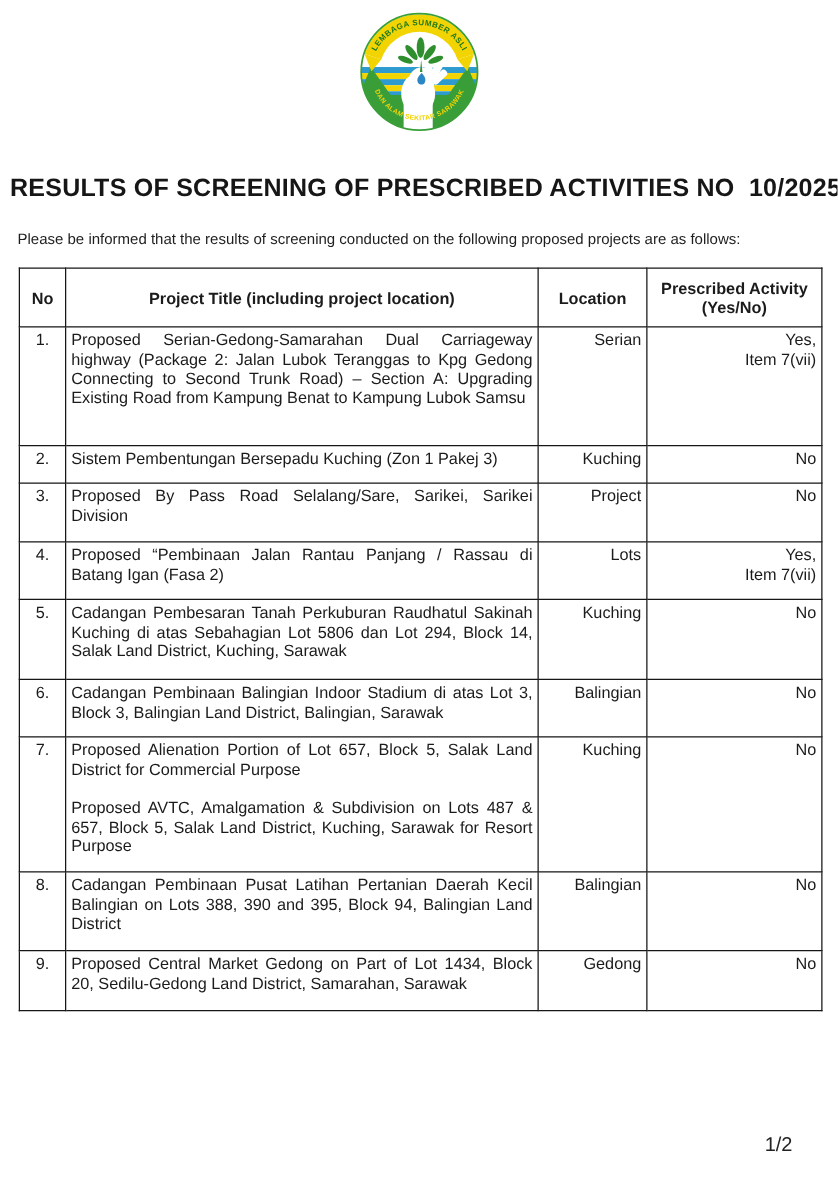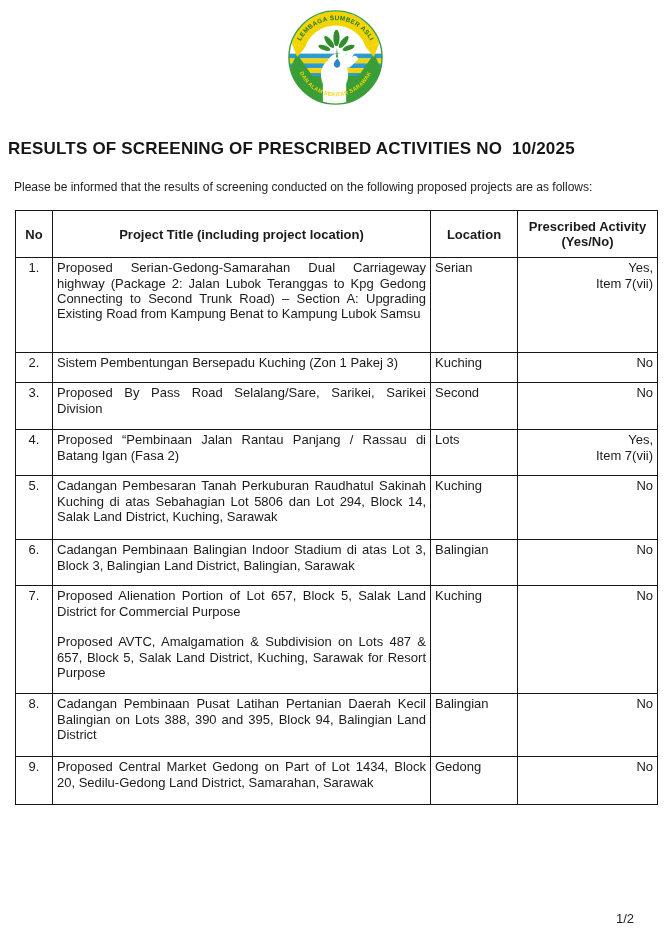--- a/index.html
+++ b/index.html
@@ -10,22 +10,22 @@
     color: #1b1b1b;
     font-family: "Liberation Sans", sans-serif;
     position: relative;
     overflow: hidden;
   }
   .logo-wrap { width: 100%; text-align: center; padding-top: 9px; }
   .logo-wrap svg { display: inline-block; }
 
   .doc-title {
     margin: 29px 8px 0 8px;
-    text-align: left;
-    font-size: 17px;
+    text-align: center;
+    font-size: 20px;
     font-weight: bold;
     letter-spacing: 0.2px;
     white-space: pre;
     color: #161616;
   }
   .intro {
     margin: 21px 14px 0 14px;
     font-size: 12px;
     line-height: 1.2;
     color: #1e1e1e;
@@ -58,41 +58,41 @@
   col.c-ti  { width: 378px; }
   col.c-lo  { width: 87px; }
   col.c-pa  { width: 140px; }
 
   td.cell-no  { text-align: center; padding-top: 3px; }
   td.cell-title {
     text-align: justify;
     padding: 3px 6px 2px 6px;
     white-space: pre-line;
   }
-  td.cell-loc { text-align: left; padding-top: 3px; }
+  td.cell-loc { text-align: right; padding-top: 3px; }
   td.cell-act { text-align: right; padding-top: 3px; white-space: pre-line; }
 
   
   tbody tr:nth-child(1)  { height: 95px; }
   tbody tr:nth-child(2)  { height: 30px; }
   tbody tr:nth-child(3)  { height: 47px; }
   tbody tr:nth-child(4)  { height: 46px; }
   tbody tr:nth-child(5)  { height: 64px; }
   tbody tr:nth-child(6)  { height: 46px; }
   tbody tr:nth-child(7)  { height: 108px; }
   tbody tr:nth-child(8)  { height: 63px; }
   tbody tr:nth-child(9)  { height: 48px; }
   tbody tr:nth-child(10) { height: 31px; }
   tbody tr:nth-child(11) { height: 47px; }
 
   .page-num {
     position: absolute;
     right: 36px;
     bottom: 17px;
-    font-size: 13px;
+    font-size: 16px;
     color: #222;
   }
 
   svg .logo-ring-text { font-family: "Liberation Sans", sans-serif; font-weight: bold; }
 </style>
 </head>
 <body>
 
 <div class="logo-wrap">
   <svg width="97" height="97" viewBox="0 0 100 100" aria-hidden="true">
@@ -189,21 +189,21 @@
   <tr>
     <td class="cell-no">2.</td>
     <td class="cell-title">Sistem Pembentungan Bersepadu Kuching (Zon 1 Pakej 3)</td>
     <td class="cell-loc">Kuching</td>
     <td class="cell-act">No</td>
   </tr>
 
   <tr>
     <td class="cell-no">3.</td>
     <td class="cell-title">Proposed By Pass Road Selalang/Sare, Sarikei, Sarikei Division</td>
-    <td class="cell-loc">Second</td>
+    <td class="cell-loc">Project</td>
     <td class="cell-act">No</td>
   </tr>
 
   <tr>
     <td class="cell-no">4.</td>
     <td class="cell-title">Proposed “Pembinaan Jalan Rantau Panjang / Rassau di Batang Igan (Fasa 2)</td>
     <td class="cell-loc">Lots</td>
     <td class="cell-act">Yes,
 Item 7(vii)</td>
   </tr>

